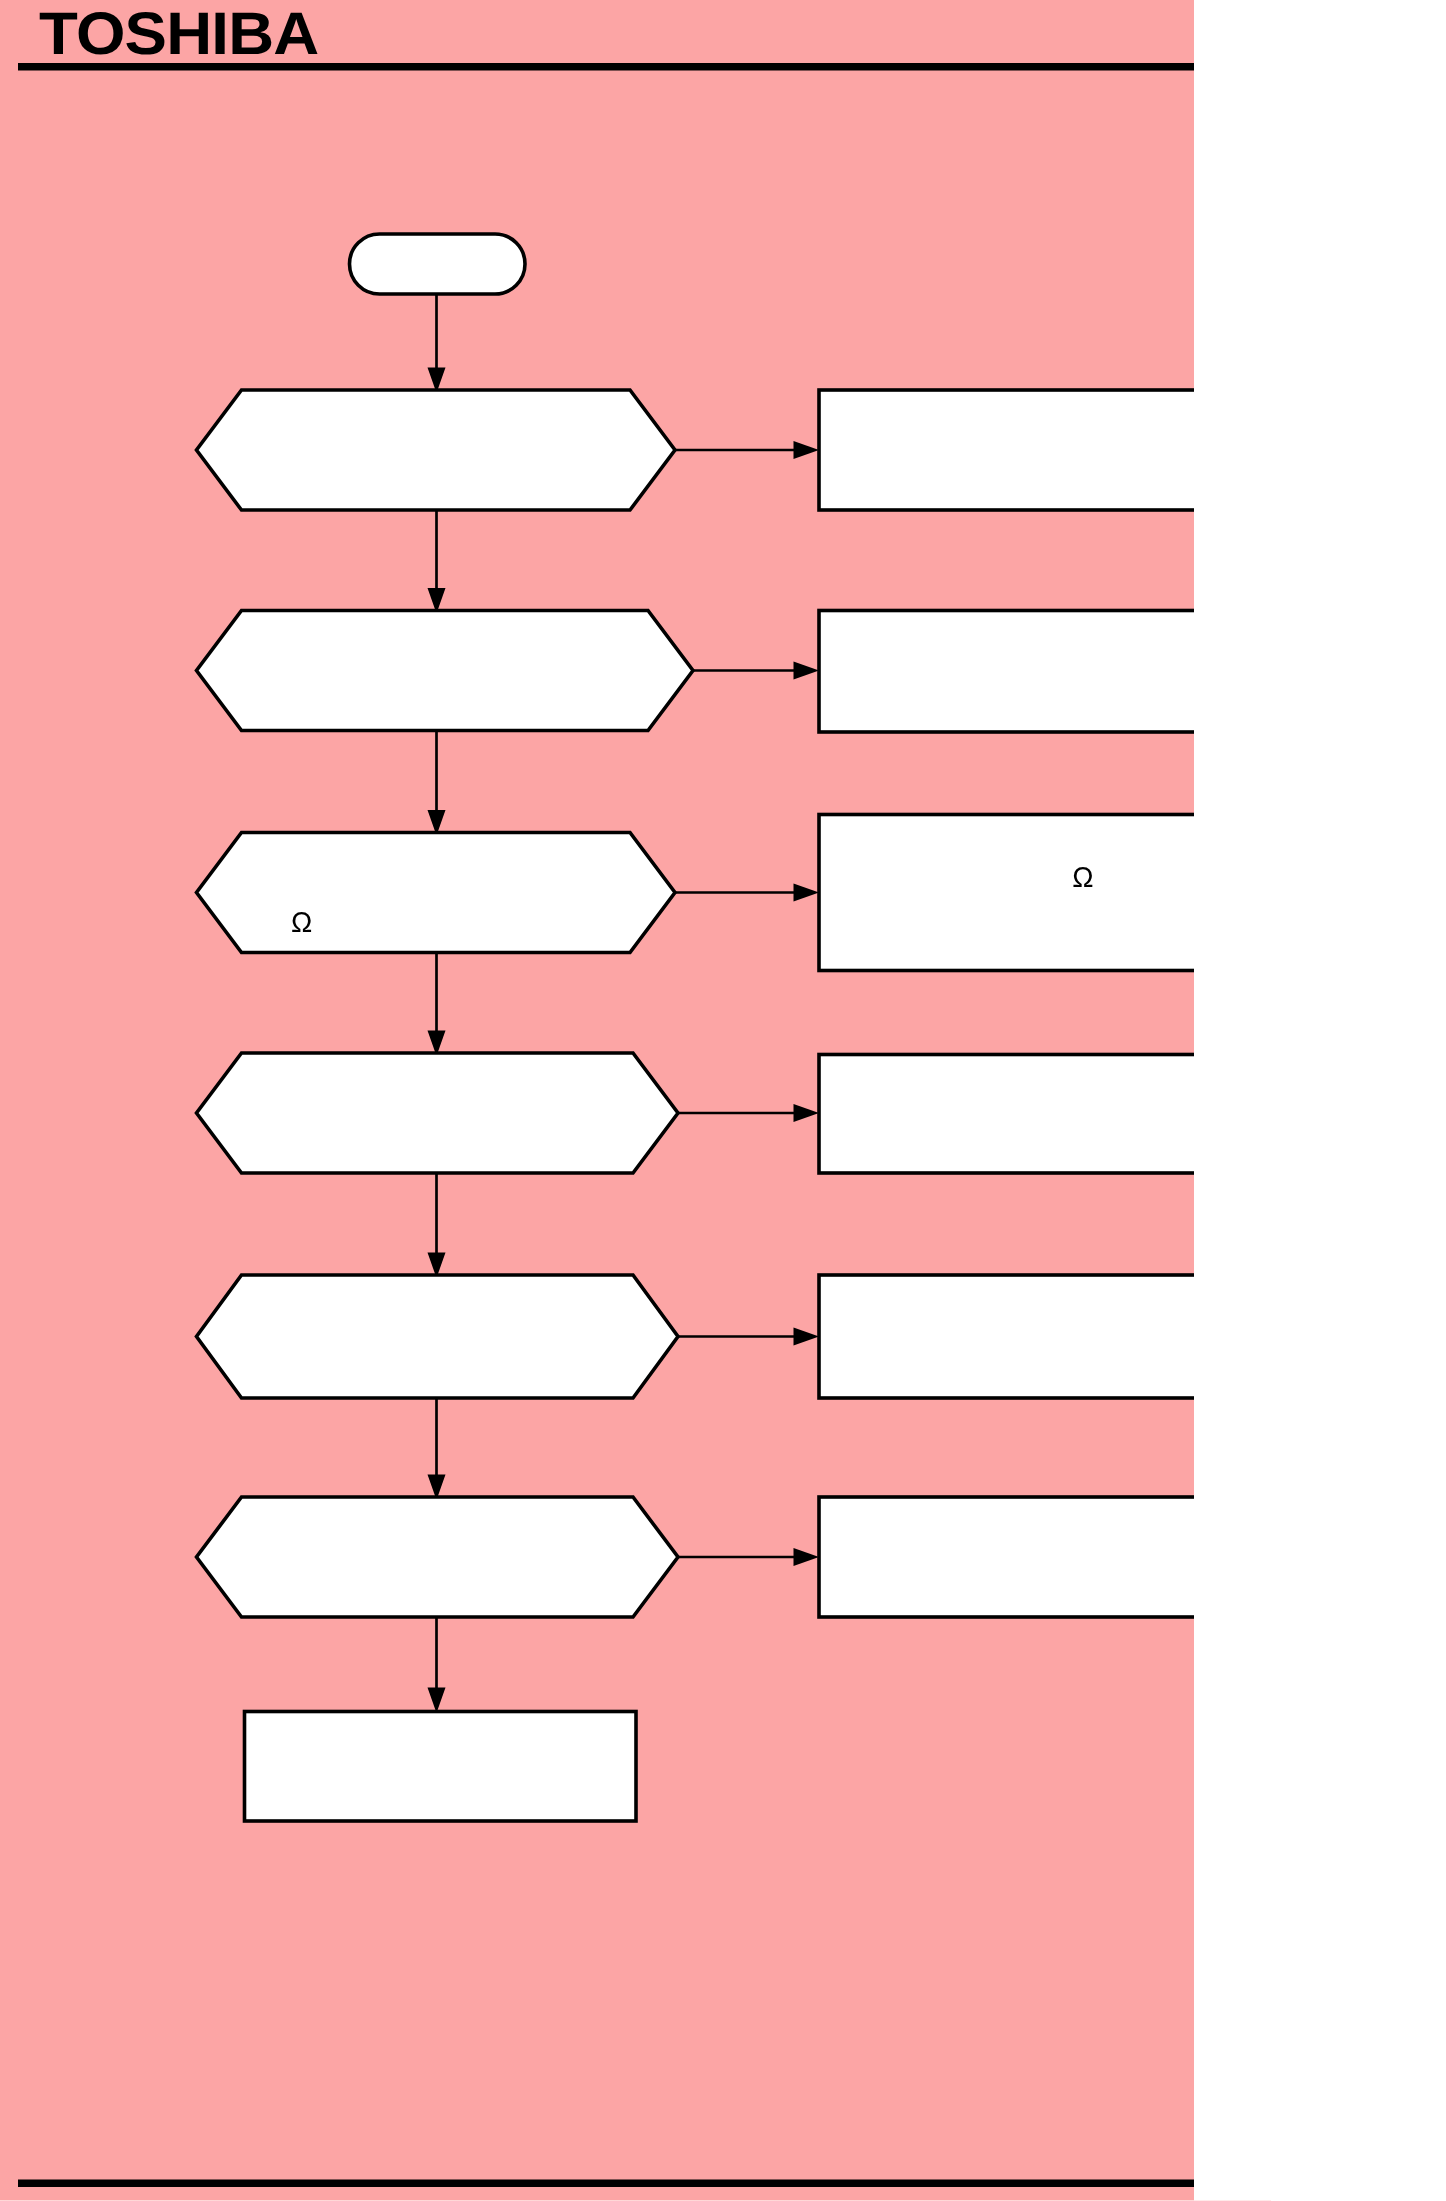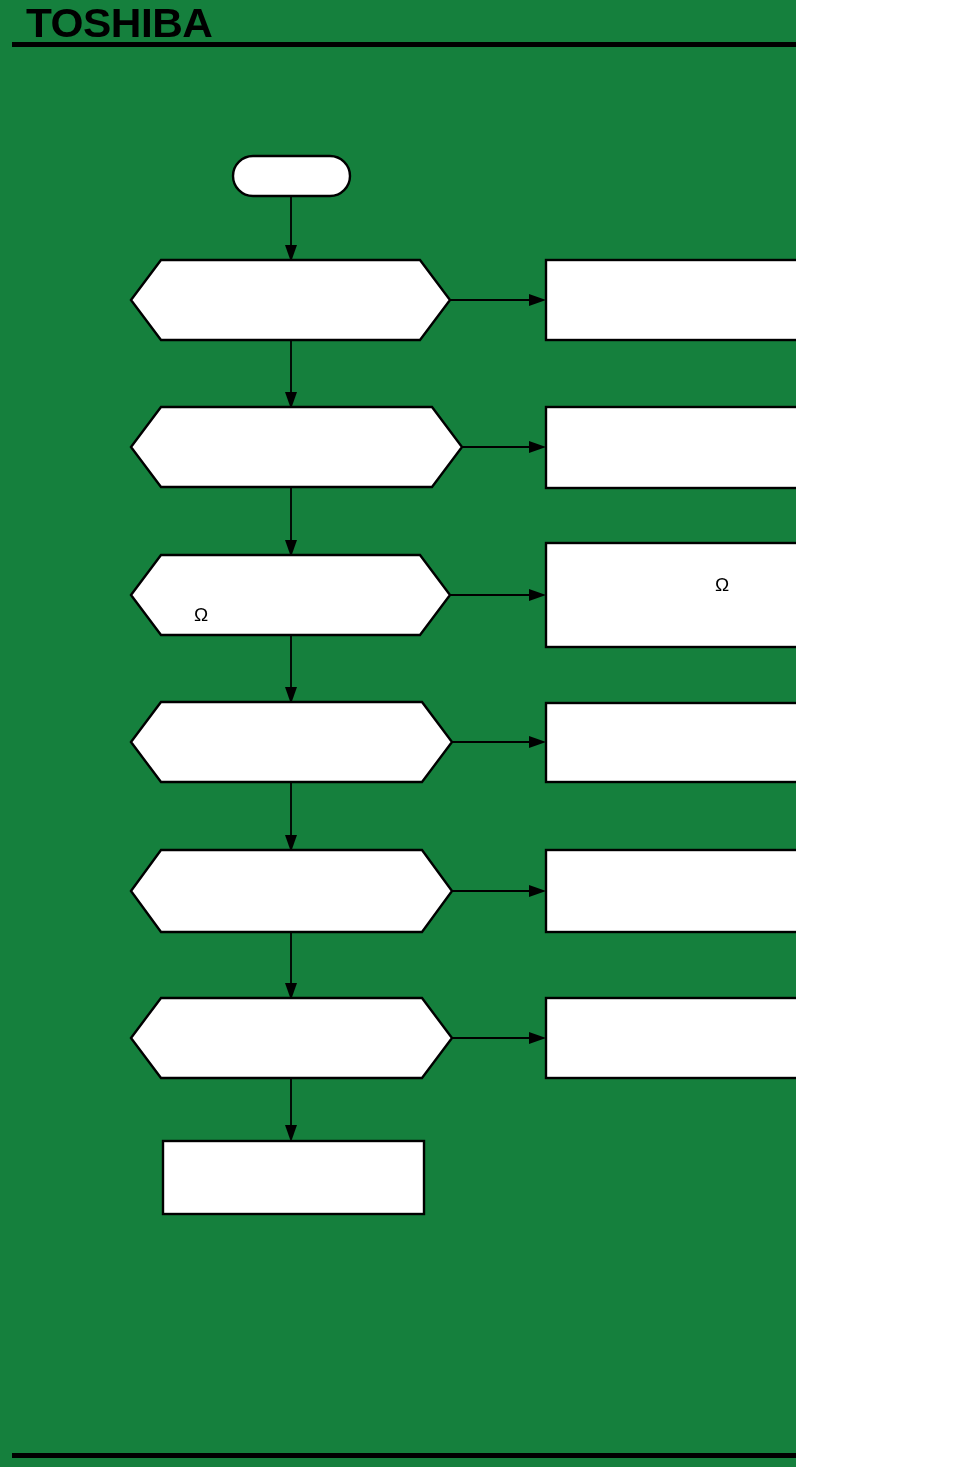--- a/index.html
+++ b/index.html
@@ -7,21 +7,21 @@
     padding: 0;
     background: #ffffff;
   }
   body {
     font-family: "Liberation Sans", sans-serif;
   }
   #page {
     position: relative;
     width: 796px;
     height: 1467px;
-    background: #15803d;
+    background: #fca5a5;
     overflow: hidden;
   }
 
   
   #brand {
     position: absolute;
     left: 26px;
     top: 2px;
     font-family: "Liberation Sans", sans-serif;
     font-weight: 700;

